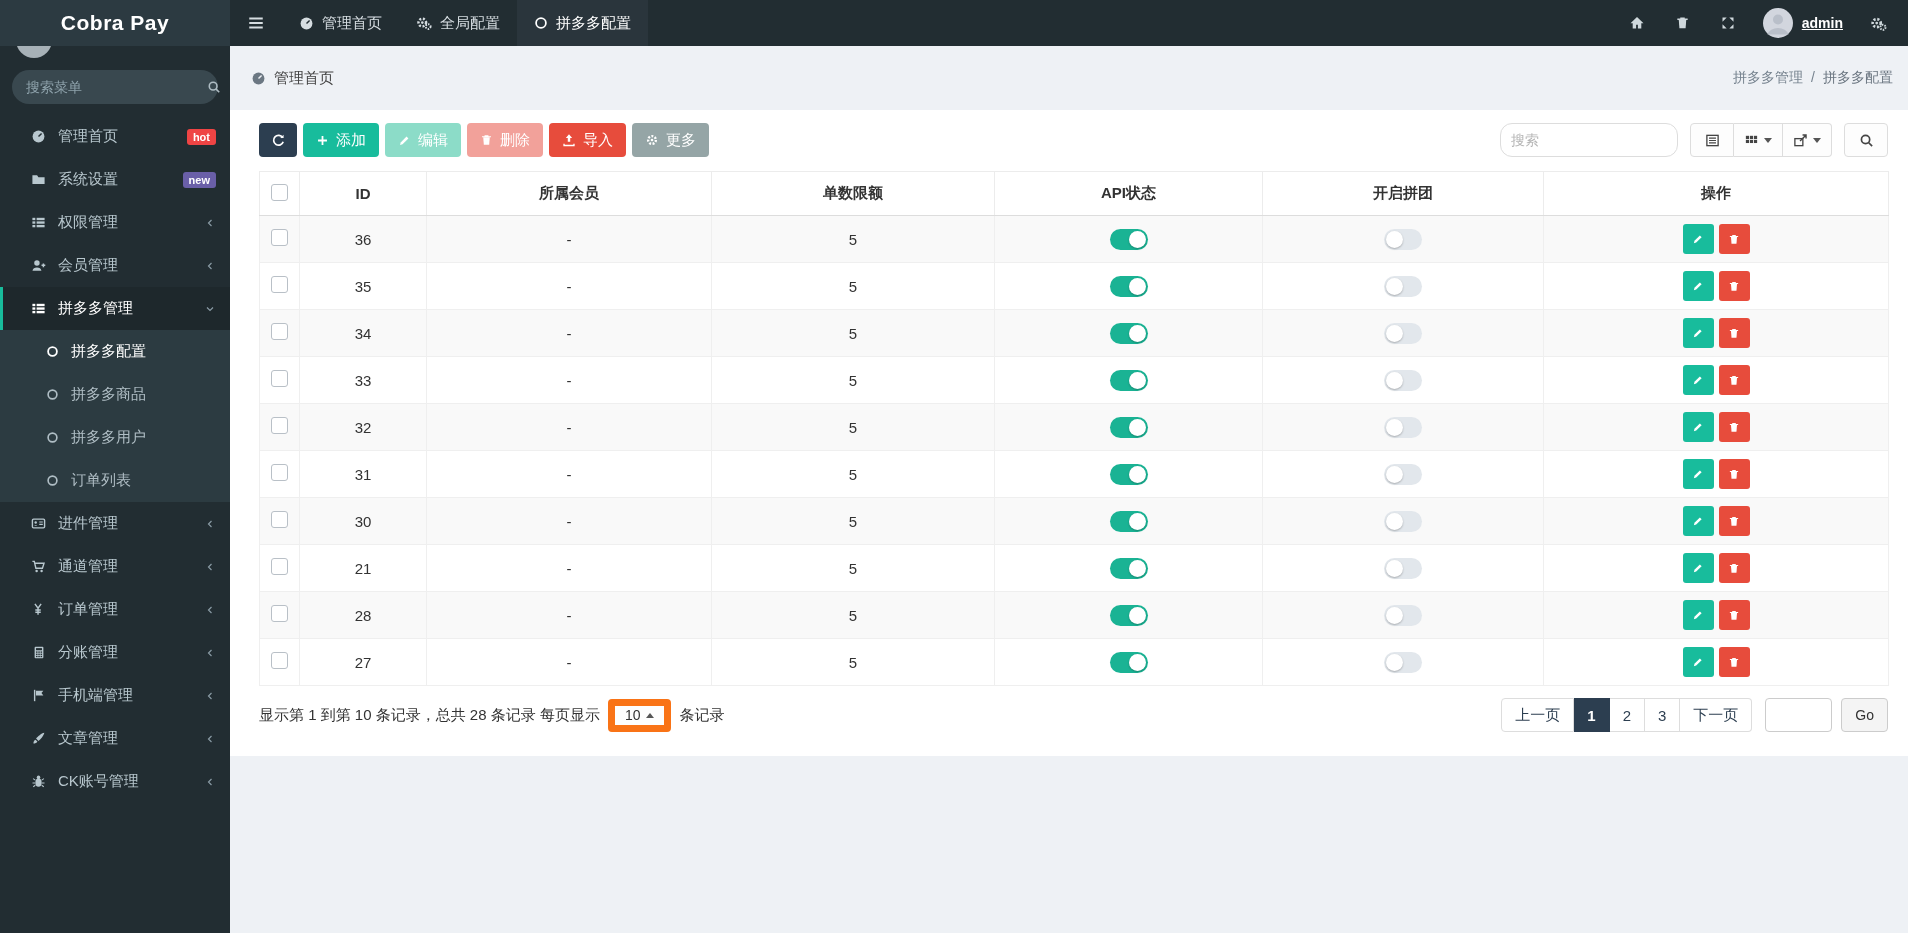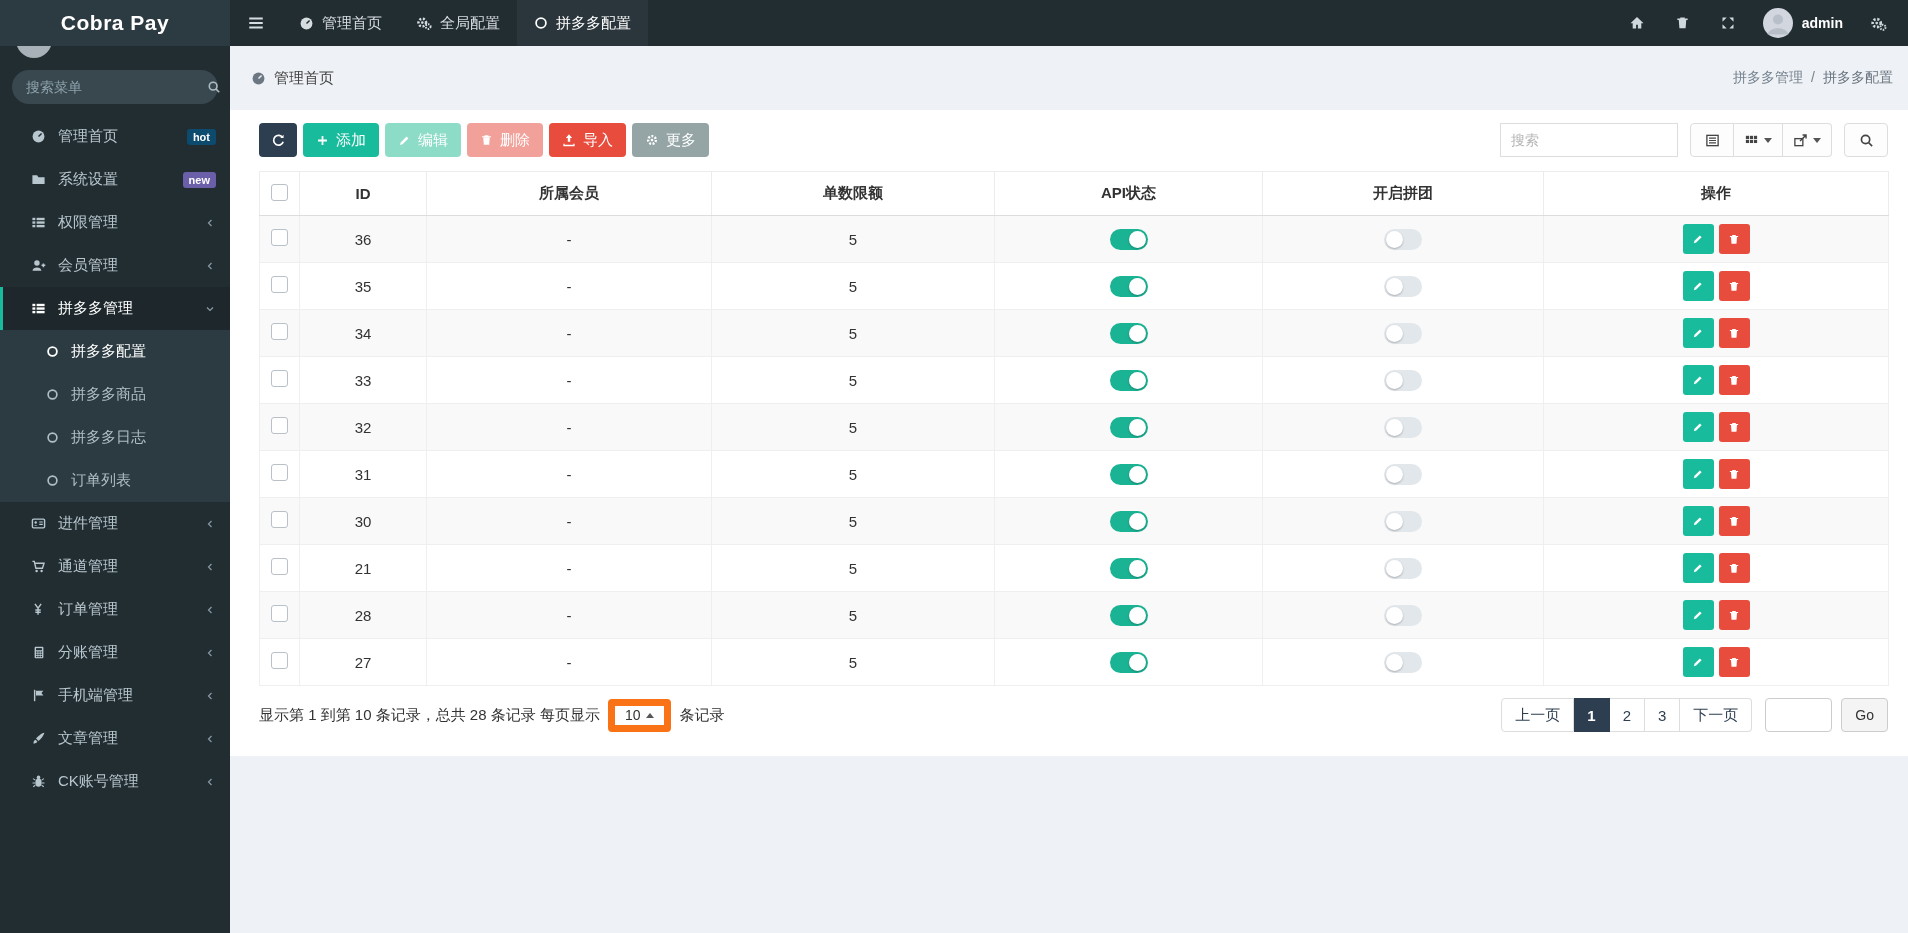--- a/index.html
+++ b/index.html
@@ -9,37 +9,37 @@
 
   
   .navbar { position:absolute; left:0; top:0; width:1908px; height:46px; background:#222d32; display:flex; align-items:stretch; z-index:10; }
   .logo { width:230px; height:46px; background:#2c3a41; color:#fff; font-size:21px; font-weight:bold; display:flex; align-items:center; justify-content:center; letter-spacing:.5px; z-index:3; }
   .nav-left { display:flex; align-items:stretch; }
   .nav-btn { display:flex; align-items:center; gap:8px; padding:0 17px; color:#d6dde1; cursor:pointer; font-size:15px; }
   .nav-btn.active { background:#2a353c; color:#fff; }
   .nav-right { margin-left:auto; display:flex; align-items:center; padding-right:6px; }
   .nav-ico { padding:0 15px; color:#cfd8dc; display:flex; align-items:center; height:46px; cursor:pointer; }
   .nav-user { display:flex; align-items:center; gap:9px; color:#fff; padding:0 12px; cursor:pointer; }
-  .nav-user .uname { font-size:14px; font-weight:bold; }
+  .nav-user .uname { font-size:14px; font-weight:bold;text-decoration:underline; }
 
   
   .sidebar { position:absolute; left:0; top:0; bottom:0; width:230px; background:#222d32; z-index:5; }
   .side-bump { position:absolute; left:16px; top:22px; width:36px; height:36px; border-radius:50%; background:#a7b1b7; z-index:1; }
   .side-search { position:absolute; left:12px; top:70px; width:206px; height:34px; background:#39484f; border-radius:17px; display:flex; align-items:center; padding:0 14px; z-index:2; }
   .side-search input { flex:1; background:transparent; border:none; outline:none; color:#cfd8dc; font-size:14px; font-family:inherit; }
   .side-search input::placeholder { color:#8fa3ac; }
   .side-search .mag { color:#aebcc3; }
   .menu { position:absolute; left:0; top:115px; right:0; }
   .mitem { height:43px; display:flex; align-items:center; padding:0 14px 0 30px; color:#b8c7ce; cursor:pointer; position:relative; font-size:15px; }
   .mitem .mico { width:17px; margin-right:11px; display:flex; justify-content:center; color:#b8c7ce; }
   .mitem .chev { margin-left:auto; color:#8a9ba5; }
   .mitem.active-parent { background:#1e282c; color:#fff; border-left:3px solid #18bc9c; padding-left:27px; }
   .mitem.active-parent .mico { color:#fff; }
   .badge { margin-left:auto; font-size:11px; font-weight:bold; color:#fff; padding:2px 6px; border-radius:3px; }
-  .badge.hot { background:#0c4a6e; }
+  .badge.hot { background:#ef4444; }
   .badge.new { background:#6a5fa8; }
   .submenu { background:#2c3b41; }
   .sitem { height:43px; display:flex; align-items:center; padding:0 14px 0 44px; color:#b0bec5; cursor:pointer; font-size:15px; }
   .sitem .mico { width:16px; margin-right:11px; display:flex; justify-content:center; color:#b0bec5; }
   .sitem.active { color:#fff; }
   .sitem.active .mico { color:#fff; }
 
   
   .main { position:absolute; left:230px; top:46px; right:0; bottom:0; background:#eef1f5; }
   .crumbbar { height:64px; display:flex; align-items:center; padding:0 15px 0 21px; color:#5f6b76; }
@@ -52,21 +52,21 @@
   .toolbar { display:flex; align-items:center; margin-bottom:14px;justify-content:space-between; }
   .tb-left { display:flex; gap:6px; }
   .btn { height:34px; border:none; border-radius:4px; color:#fff; font-size:15px; font-family:inherit; display:flex; align-items:center; gap:7px; padding:0 13px; cursor:pointer; }
   .btn-refresh { background:#2c3e50; width:38px; justify-content:center; padding:0; }
   .btn-add { background:#18bc9c; }
   .btn-edit { background:#8cdcc8; cursor:default; }
   .btn-del { background:#f2a19a; cursor:default; }
   .btn-import { background:#e74c3c; }
   .btn-more { background:#95a5a6; }
   .tb-right { margin-left:auto; display:flex; align-items:center; }
-  .tb-search { width:178px; height:34px; border:1px solid #ddd; border-radius:0; padding:0 10px; font-size:14px; font-family:inherit; color:#555; outline:none; }
+  .tb-search { width:178px; height:34px; border:1px solid #ddd; border-radius:12px; padding:0 10px; font-size:14px; font-family:inherit; color:#555; outline:none; }
   .tb-search::placeholder { color:#b5b5b5; }
   .icon-group { display:flex; margin-left:12px; }
   .ibtn { height:34px; min-width:44px; background:#fdfdfd; border:1px solid #ddd; display:flex; align-items:center; justify-content:center; gap:5px; color:#444; cursor:pointer; padding:0 10px; }
   .icon-group .ibtn + .ibtn { border-left:none; }
   .icon-group .ibtn:first-child { border-radius:4px 0 0 4px; }
   .icon-group .ibtn:last-child { border-radius:0 4px 4px 0; }
   .ibtn.lone { border-radius:4px; margin-left:12px; }
   .caret-down { width:0; height:0; border-left:4px solid transparent; border-right:4px solid transparent; border-top:5px solid #555; }
   .caret-up { width:0; height:0; border-left:4px solid transparent; border-right:4px solid transparent; border-bottom:5px solid #555; margin-left:6px; }
 
@@ -283,21 +283,21 @@
             </svg>
           </span>
         <span>拼多多商品</span>
       </div>
       <div class="sitem">
         <span class="mico">
             <svg width="13" height="13" viewBox="0 0 16 16">
               <circle cx="8" cy="8" r="5.4" fill="none" stroke="currentColor" stroke-width="2"></circle>
             </svg>
           </span>
-        <span>拼多多日志</span>
+        <span>拼多多用户</span>
       </div>
       <div class="sitem">
         <span class="mico">
             <svg width="13" height="13" viewBox="0 0 16 16">
               <circle cx="8" cy="8" r="5.4" fill="none" stroke="currentColor" stroke-width="2"></circle>
             </svg>
           </span>
         <span>订单列表</span>
       </div>
     </div>

